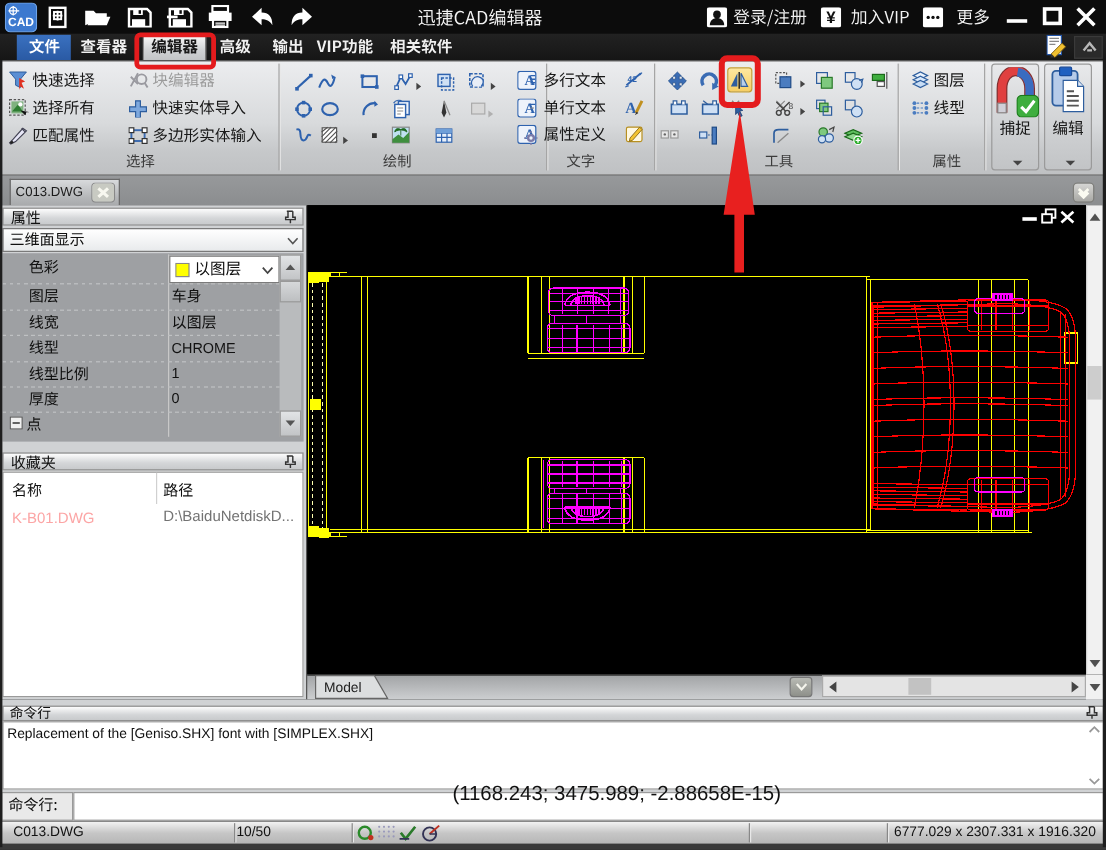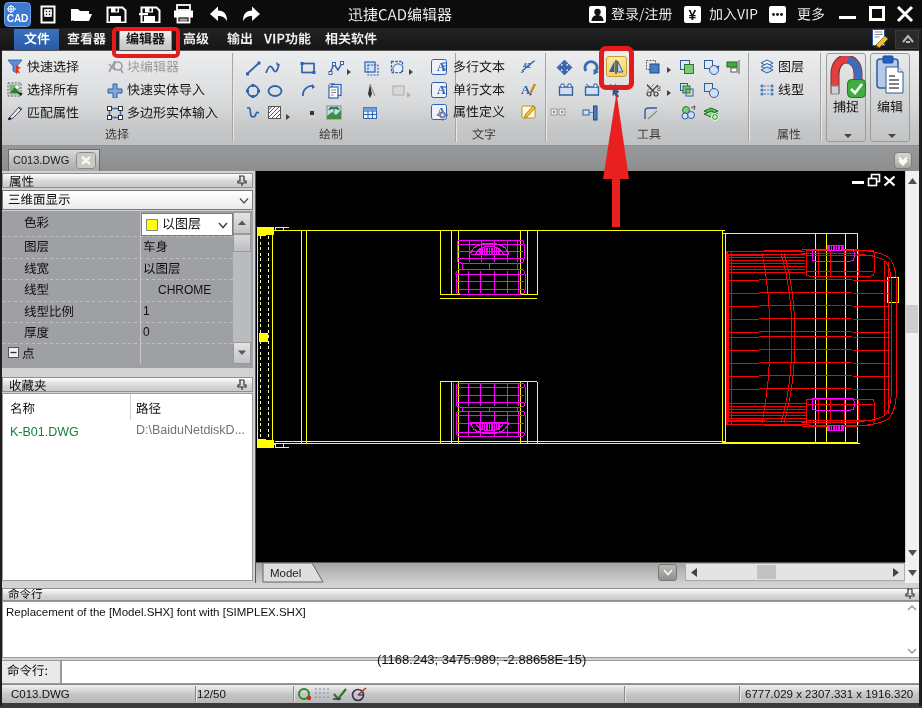--- a/index.html
+++ b/index.html
@@ -531,21 +531,21 @@
   </svg>
 <svg class="ab" style="left:218px;top:222px" width="11" height="8">
     <path d="M1 1 L5 5.5 L9 1" fill="none" stroke="#444" stroke-width="1.5"></path>
   </svg>
 <svg style="position:absolute;left:143px;top:240px;overflow:visible" width="27" height="15">
     <path d="M2.1 7.0C2.2 6.9 2.7 6.8 3.5 6.8H6.3V8.7H0.8V9.6H6.3V12.0H7.3V9.6H11.8V8.7H7.3V6.8H10.7V5.9H7.3V4.0H6.3V5.9H3.1C3.7 5.1 4.2 4.2 4.7 3.2H11.6V2.3H5.2C5.4 1.8 5.6 1.3 5.9 0.7L4.8 0.4C4.6 1.1 4.3 1.7 4.0 2.3H1.0V3.2H3.6C3.2 4.1 2.8 4.8 2.6 5.0C2.3 5.6 2.0 5.9 1.8 6.0C1.9 6.3 2.1 6.8 2.1 7.0Z M21.3 4.4V5.5H16.1V4.4ZM21.3 3.6H16.1V2.5H21.3ZM21.3 6.2V7.3L21.1 7.4H16.1V6.2ZM13.5 7.4V8.3H20.0C18.0 9.7 15.6 10.7 13.0 11.3C13.2 11.5 13.5 11.9 13.6 12.1C16.4 11.3 19.1 10.1 21.3 8.4V10.7C21.3 10.9 21.2 11.0 20.9 11.0C20.6 11.0 19.7 11.0 18.7 11.0C18.9 11.2 19.0 11.7 19.1 11.9C20.3 11.9 21.1 11.9 21.6 11.8C22.0 11.6 22.2 11.3 22.2 10.7V7.6C23.0 6.9 23.6 6.1 24.2 5.3L23.4 4.9C23.1 5.4 22.6 5.9 22.2 6.4V1.7H18.7C18.9 1.4 19.1 1.0 19.3 0.6L18.2 0.5C18.1 0.8 17.9 1.3 17.7 1.7H15.1V7.4Z" fill="#111"></path>
   </svg>
 <svg style="position:absolute;left:143px;top:261.5px;overflow:visible" width="39" height="15">
     <path d="M4.7 2.1C5.4 3.0 6.2 4.3 6.6 5.1L7.4 4.6C7.0 3.8 6.2 2.6 5.5 1.7ZM9.5 1.0C9.2 6.5 8.3 9.7 4.3 11.3C4.5 11.4 4.9 11.9 5.0 12.1C6.7 11.3 7.9 10.3 8.7 9.0C9.7 10.0 10.8 11.2 11.2 12.0L12.1 11.3C11.5 10.5 10.2 9.2 9.2 8.1C10.0 6.3 10.3 4.0 10.5 1.0ZM1.8 10.8C2.1 10.5 2.5 10.2 6.2 8.4C6.1 8.2 6.0 7.8 5.9 7.6L3.0 8.9V1.5H2.0V8.8C2.0 9.4 1.5 9.8 1.2 10.0C1.4 10.2 1.7 10.5 1.8 10.8Z M17.2 7.5C18.2 7.7 19.5 8.2 20.2 8.5L20.6 7.9C19.9 7.5 18.6 7.1 17.6 6.9ZM15.9 9.1C17.7 9.3 19.8 9.8 21.0 10.2L21.4 9.5C20.2 9.1 18.1 8.7 16.4 8.5ZM13.6 1.0V12.0H14.4V11.5H23.0V12.0H24.0V1.0ZM14.4 10.6V1.9H23.0V10.6ZM17.7 2.2C17.1 3.2 16.0 4.1 14.9 4.8C15.1 4.9 15.4 5.2 15.6 5.3C15.9 5.1 16.3 4.8 16.7 4.5C17.1 4.9 17.6 5.2 18.1 5.6C17.0 6.1 15.8 6.5 14.7 6.7C14.8 6.8 15.0 7.2 15.1 7.4C16.4 7.2 17.7 6.7 18.9 6.0C19.9 6.6 21.1 7.0 22.3 7.3C22.4 7.1 22.6 6.8 22.8 6.6C21.7 6.4 20.6 6.0 19.6 5.6C20.6 5.0 21.3 4.3 21.9 3.4L21.3 3.1L21.2 3.1H17.9C18.1 2.9 18.3 2.7 18.5 2.4ZM17.2 4.0 17.3 3.9H20.6C20.1 4.4 19.5 4.8 18.8 5.2C18.2 4.8 17.6 4.4 17.2 4.0Z M28.8 5.3V6.1H35.9V5.3ZM27.6 1.9H35.1V3.4H27.6ZM26.7 1.1V4.8C26.7 6.8 26.6 9.5 25.4 11.5C25.6 11.6 26.0 11.8 26.2 12.0C27.4 9.9 27.6 6.9 27.6 4.8V4.2H36.1V1.1ZM28.6 11.8C29.0 11.7 29.6 11.6 35.0 11.2C35.2 11.6 35.4 11.9 35.5 12.1L36.4 11.7C36.0 10.9 35.1 9.6 34.4 8.6L33.6 9.0C33.9 9.4 34.2 10.0 34.6 10.5L29.8 10.8C30.4 10.1 31.1 9.2 31.7 8.3H36.8V7.4H28.0V8.3H30.5C29.9 9.2 29.2 10.1 29.0 10.3C28.7 10.7 28.5 10.9 28.3 10.9C28.4 11.2 28.5 11.6 28.6 11.8Z" fill="#111"></path>
   </svg>
-<div class="lat" style="left:158px;top:283px;font-size:12px;color:#111">CHROME</div>
+<div class="lat" style="left:143px;top:283px;font-size:12px;color:#111">CHROME</div>
 <div class="lat" style="left:143px;top:304px;font-size:12px;color:#111">1</div>
 <div class="lat" style="left:143px;top:325px;font-size:12px;color:#111">0</div>
 <div class="ab" style="left:233px;top:212px;width:18px;height:152px;background:#b9bbbd"></div>
 <div class="ab" style="left:233px;top:212px;width:18px;height:22px;background:linear-gradient(#e2e4e6,#c2c4c6);border:1px solid #999"></div>
 <svg class="ab" style="left:237px;top:219px" width="10" height="8">
     <path d="M1 6 L5 1.5 L9 6Z" fill="#555"></path>
   </svg>
 <div class="ab" style="left:233px;top:234px;width:18px;height:18px;background:linear-gradient(#d6d8da,#bdbfc1);border:1px solid #999"></div>
 <div class="ab" style="left:233px;top:342px;width:18px;height:22px;background:linear-gradient(#e2e4e6,#c2c4c6);border:1px solid #999"></div>
 <svg class="ab" style="left:237px;top:349px" width="10" height="8">
@@ -559,21 +559,21 @@
     <path d="M2 1 h5 M3 1 v5 h-2 l0 2 h8 l0-2 h-2 v-5 M5 8 v3" stroke="#333" stroke-width="1.2" fill="none"></path>
   </svg>
 <div class="ab" style="left:2px;top:393px;width:251px;height:188px;background:#fff;border:1px solid #9a9a9a"></div>
 <div class="ab" style="left:130px;top:394px;width:1px;height:26px;background:#d0d0d0"></div>
 <svg style="position:absolute;left:10px;top:401.5px;overflow:visible" width="27" height="15">
     <path d="M3.3 4.4C3.9 4.8 4.7 5.4 5.2 5.9C3.8 6.7 2.1 7.3 0.6 7.6C0.8 7.8 1.0 8.2 1.1 8.4C1.8 8.3 2.5 8.1 3.2 7.8V12.0H4.1V11.3H9.7V12.0H10.6V6.8H5.6C7.7 5.6 9.5 4.1 10.6 2.1L9.9 1.7L9.8 1.8H5.3C5.6 1.4 5.9 1.0 6.2 0.7L5.1 0.5C4.3 1.7 2.9 3.0 0.9 4.0C1.1 4.2 1.4 4.5 1.5 4.7C2.7 4.1 3.7 3.4 4.5 2.6H9.2C8.4 3.7 7.3 4.6 6.1 5.4C5.5 4.9 4.7 4.3 4.0 3.8ZM9.7 10.5H4.1V7.6H9.7Z M18.9 5.4C18.6 6.9 18.1 8.5 17.4 9.5C17.6 9.6 18.0 9.8 18.2 10.0C18.9 8.9 19.4 7.2 19.8 5.5ZM22.3 5.5C22.8 6.9 23.4 8.7 23.5 9.9L24.4 9.6C24.2 8.4 23.7 6.6 23.1 5.2ZM19.1 0.5C18.9 2.1 18.3 3.7 17.6 4.8V4.1H16.0V1.9C16.6 1.7 17.1 1.5 17.6 1.3L17.1 0.6C16.1 1.0 14.6 1.4 13.3 1.6C13.4 1.8 13.5 2.1 13.6 2.3C14.1 2.2 14.6 2.2 15.1 2.1V4.1H13.2V5.0H15.0C14.5 6.4 13.7 8.0 12.9 8.9C13.1 9.1 13.3 9.5 13.4 9.7C14.0 8.9 14.6 7.7 15.1 6.5V12.0H16.0V6.4C16.4 6.9 16.9 7.6 17.1 8.0L17.6 7.2C17.4 6.9 16.4 5.8 16.0 5.4V5.0H17.5L17.4 5.0C17.6 5.1 18.1 5.4 18.2 5.5C18.7 4.9 19.1 4.0 19.4 3.0H20.7V10.8C20.7 11.0 20.6 11.1 20.4 11.1C20.3 11.1 19.7 11.1 19.1 11.1C19.3 11.3 19.4 11.7 19.5 11.9C20.3 11.9 20.8 11.9 21.1 11.8C21.5 11.6 21.6 11.4 21.6 10.8V3.0H23.3C23.1 3.5 22.9 4.0 22.6 4.4L23.5 4.6C23.8 3.9 24.2 3.1 24.5 2.3L23.9 2.1L23.7 2.2H19.7C19.8 1.7 19.9 1.2 20.1 0.7Z" fill="#111"></path>
   </svg>
 <svg style="position:absolute;left:136px;top:401.5px;overflow:visible" width="27" height="15">
     <path d="M2.0 1.8H4.3V4.0H2.0ZM0.5 10.5 0.6 11.4C2.0 11.1 3.8 10.6 5.5 10.2L5.4 9.4L3.7 9.8V7.5H5.1C5.2 7.7 5.4 7.9 5.5 8.1C5.8 8.0 6.0 7.9 6.3 7.8V12.0H7.1V11.5H10.3V11.9H11.2V7.8L11.6 8.0C11.7 7.7 12.0 7.4 12.2 7.2C11.0 6.8 10.1 6.1 9.3 5.3C10.1 4.4 10.7 3.3 11.1 2.0L10.6 1.7L10.4 1.8H8.0C8.1 1.4 8.2 1.1 8.3 0.7L7.5 0.5C7.0 2.0 6.2 3.4 5.2 4.3V1.0H1.1V4.9H2.9V9.9L1.9 10.2V6.0H1.1V10.3ZM7.1 10.7V8.3H10.3V10.7ZM10.0 2.6C9.6 3.4 9.2 4.1 8.7 4.7C8.2 4.1 7.8 3.4 7.5 2.8L7.6 2.6ZM6.8 7.5C7.5 7.0 8.1 6.6 8.7 6.0C9.2 6.5 9.9 7.0 10.6 7.5ZM8.1 5.3C7.3 6.2 6.3 6.8 5.3 7.3V6.7H3.7V4.9H5.2V4.5C5.4 4.6 5.7 4.9 5.8 5.0C6.2 4.6 6.6 4.1 7.0 3.6C7.3 4.2 7.7 4.8 8.1 5.3Z M15.7 0.5C15.2 1.4 14.1 2.4 13.1 3.1C13.3 3.3 13.5 3.6 13.6 3.9C14.7 3.1 15.9 2.0 16.6 0.9ZM17.3 1.2V2.0H22.1C20.8 3.7 18.5 5.0 16.4 5.7C16.6 5.9 16.8 6.3 17.0 6.5C18.2 6.1 19.4 5.4 20.6 4.6C21.8 5.2 23.2 5.9 23.9 6.4L24.5 5.6C23.8 5.2 22.5 4.6 21.3 4.1C22.3 3.3 23.1 2.5 23.6 1.5L22.9 1.1L22.7 1.2ZM17.3 6.8V7.7H20.1V10.8H16.5V11.7H24.5V10.8H21.0V7.7H23.7V6.8ZM15.9 3.3C15.2 4.6 14.1 5.9 12.9 6.7C13.1 6.9 13.4 7.4 13.4 7.6C13.9 7.2 14.3 6.8 14.8 6.3V12.0H15.7V5.2C16.1 4.7 16.5 4.1 16.8 3.6Z" fill="#111"></path>
   </svg>
-<div class="lat" style="left:10px;top:425px;font-size:12.5px;color:#15803d">K-B01.DWG</div>
+<div class="lat" style="left:10px;top:425px;font-size:12.5px;color:#fca5a5">K-B01.DWG</div>
 <div class="lat" style="left:136px;top:423px;font-size:12.5px;color:#737373">D:\BaiduNetdiskD...</div>
 <div class="ab" style="left:256px;top:171px;width:649px;height:391px;background:#000"></div>
 <div class="ab" style="left:852px;top:180.5px;width:12px;height:3.5px;background:#fff"></div>
 <svg class="ab" style="left:867px;top:173px" width="14" height="14">
 <rect x="4.5" y="1.5" width="8" height="7" fill="none" stroke="#fff" stroke-width="1.6"></rect>
 <rect x="1.5" y="5.5" width="8" height="7" fill="#000" stroke="#fff" stroke-width="1.6"></rect>
 </svg>
 <svg class="ab" style="left:883px;top:174.5px" width="13" height="12">
     <path d="M1.5 1.5 L11.5 10.5 M11.5 1.5 L1.5 10.5" stroke="#fff" stroke-width="2.2"></path>
   </svg>
@@ -782,40 +782,40 @@
   </svg>
 <div class="ab" style="left:0;top:583px;width:922px;height:101px;background:#d0d2d4"></div>
 <div class="ab" style="left:2px;top:588px;width:918px;height:13px;background:linear-gradient(#fdfdfd,#d4d6d8 60%,#c8cacc);border:1px solid #8f8f8f"></div>
 <svg style="position:absolute;left:8px;top:588px;overflow:visible" width="36" height="13">
     <path d="M5.8 0.3C4.7 1.9 2.5 3.3 0.4 3.9C0.6 4.1 0.8 4.5 0.9 4.7C1.7 4.5 2.6 4.0 3.4 3.6V4.3H8.0V3.5C8.8 4.0 9.6 4.4 10.5 4.7C10.6 4.4 10.9 4.0 11.1 3.8C9.3 3.4 7.3 2.3 6.3 1.1L6.5 0.8ZM3.5 3.5C4.3 3.0 5.1 2.3 5.8 1.7C6.4 2.3 7.1 3.0 8.0 3.5ZM1.5 5.2V10.2H2.3V9.2H5.0V5.2ZM2.3 6.0H4.2V8.4H2.3ZM6.2 5.2V11.1H7.0V6.0H9.2V8.5C9.2 8.6 9.2 8.7 9.0 8.7C8.9 8.7 8.3 8.7 7.7 8.7C7.8 8.9 7.9 9.2 7.9 9.5C8.8 9.5 9.3 9.5 9.7 9.3C10.0 9.2 10.1 8.9 10.1 8.5V5.2Z M16.1 3.7C16.7 4.2 17.5 5.0 17.8 5.5L18.5 4.9C18.1 4.4 17.4 3.7 16.7 3.2ZM13.4 5.8V6.6H19.7C19.0 7.3 18.2 8.1 17.4 8.9C16.8 8.5 16.2 8.1 15.6 7.8L15.0 8.4C16.3 9.2 18.0 10.3 18.7 11.1L19.4 10.4C19.1 10.1 18.6 9.7 18.1 9.4C19.2 8.3 20.5 7.0 21.3 6.1L20.7 5.7L20.6 5.8ZM17.4 0.4C16.2 2.0 14.0 3.6 11.9 4.5C12.1 4.7 12.4 5.0 12.5 5.2C14.2 4.4 16.0 3.2 17.3 1.8C18.6 3.2 20.5 4.5 22.1 5.2C22.2 4.9 22.5 4.6 22.7 4.4C21.1 3.8 19.0 2.5 17.8 1.2L18.1 0.8Z M28.0 1.1V2.0H33.7V1.1ZM26.1 0.4C25.5 1.3 24.4 2.3 23.4 3.0C23.6 3.1 23.8 3.5 23.9 3.7C24.9 2.9 26.1 1.8 26.9 0.8ZM27.5 4.3V5.2H31.4V9.9C31.4 10.1 31.3 10.2 31.1 10.2C30.9 10.2 30.1 10.2 29.3 10.2C29.4 10.4 29.5 10.8 29.6 11.0C30.7 11.0 31.3 11.0 31.7 10.9C32.1 10.7 32.2 10.5 32.2 9.9V5.2H34.0V4.3ZM26.5 2.9C25.7 4.2 24.5 5.6 23.3 6.4C23.5 6.6 23.8 7.0 23.9 7.1C24.3 6.8 24.8 6.4 25.2 5.9V11.1H26.1V5.0C26.5 4.4 27.0 3.8 27.3 3.2Z" fill="#111"></path>
   </svg>
 <svg class="ab" style="left:905px;top:588px" width="10" height="12">
     <path d="M2 1 h5 M3 1 v5 h-2 l0 2 h8 l0-2 h-2 v-5 M5 8 v3" stroke="#333" stroke-width="1.2" fill="none"></path>
   </svg>
 <div class="ab" style="left:2px;top:601px;width:918px;height:57px;background:#fff;border:1px solid #9a9a9a"></div>
-<div class="lat" style="left:6px;top:606px;font-size:11.5px;color:#111">Replacement of the [Model.SHX] font with [SIMPLEX.SHX]</div>
+<div class="lat" style="left:6px;top:606px;font-size:11.5px;color:#111">Replacement of the [Geniso.SHX] font with [SIMPLEX.SHX]</div>
 <svg class="ab" style="left:906px;top:604px" width="12" height="9">
     <path d="M2 6 L6 2 L10 6" fill="none" stroke="#999" stroke-width="1.5"></path>
   </svg>
 <svg class="ab" style="left:906px;top:647px" width="12" height="9">
     <path d="M2 2 L6 6 L10 2" fill="none" stroke="#999" stroke-width="1.5"></path>
   </svg>
 <div class="ab" style="left:1px;top:660px;width:60px;height:24px;background:#e9e9e9;border:1px solid #9a9a9a"></div>
 <svg style="position:absolute;left:7px;top:664px;overflow:visible" width="42" height="15">
     <path d="M6.3 0.3C5.1 2.0 2.7 3.6 0.4 4.2C0.6 4.5 0.9 4.9 1.0 5.1C1.9 4.8 2.8 4.4 3.7 3.9V4.6H8.7V3.8C9.6 4.3 10.5 4.8 11.4 5.1C11.6 4.8 11.9 4.4 12.1 4.2C10.1 3.7 8.0 2.5 6.8 1.2L7.1 0.9ZM3.8 3.8C4.7 3.2 5.6 2.5 6.3 1.8C6.9 2.5 7.8 3.2 8.7 3.8ZM1.6 5.7V11.0H2.5V10.0H5.4V5.7ZM2.5 6.5H4.5V9.1H2.5ZM6.7 5.7V12.0H7.7V6.5H10.1V9.2C10.1 9.4 10.0 9.4 9.8 9.4C9.7 9.4 9.1 9.4 8.3 9.4C8.5 9.7 8.6 10.0 8.6 10.3C9.6 10.3 10.2 10.3 10.5 10.1C10.9 10.0 11.0 9.7 11.0 9.2V5.7Z M17.5 4.0C18.2 4.6 19.0 5.4 19.4 5.9L20.1 5.4C19.7 4.8 18.9 4.0 18.2 3.5ZM14.6 6.3V7.2H21.4C20.7 7.9 19.8 8.8 18.9 9.7C18.3 9.2 17.6 8.8 17.0 8.4L16.3 9.1C17.7 10.0 19.5 11.2 20.4 12.1L21.1 11.3C20.7 11.0 20.2 10.6 19.7 10.2C20.9 9.0 22.3 7.6 23.2 6.6L22.5 6.2L22.3 6.3ZM18.9 0.4C17.6 2.2 15.2 3.9 12.9 4.9C13.2 5.1 13.5 5.4 13.6 5.6C15.5 4.8 17.4 3.5 18.8 2.0C20.2 3.4 22.3 4.8 24.0 5.6C24.1 5.4 24.5 5.0 24.7 4.8C22.9 4.1 20.7 2.7 19.4 1.3L19.7 0.9Z M30.4 1.2V2.2H36.6V1.2ZM28.3 0.5C27.7 1.4 26.5 2.5 25.4 3.2C25.6 3.4 25.9 3.8 26.0 4.0C27.1 3.2 28.4 1.9 29.2 0.9ZM29.9 4.7V5.6H34.1V10.8C34.1 11.0 34.0 11.1 33.8 11.1C33.5 11.1 32.7 11.1 31.8 11.0C31.9 11.3 32.1 11.7 32.1 12.0C33.4 12.0 34.1 12.0 34.5 11.8C34.9 11.7 35.0 11.4 35.0 10.8V5.6H36.9V4.7ZM28.8 3.2C28.0 4.6 26.6 6.0 25.3 7.0C25.5 7.2 25.8 7.6 26.0 7.8C26.4 7.4 26.9 6.9 27.4 6.5V12.0H28.3V5.4C28.9 4.8 29.3 4.1 29.7 3.5Z M39.2 6.1C39.7 6.1 40.1 5.8 40.1 5.2C40.1 4.7 39.7 4.4 39.2 4.4C38.8 4.4 38.4 4.7 38.4 5.2C38.4 5.8 38.8 6.1 39.2 6.1ZM39.2 11.2C39.7 11.2 40.1 10.8 40.1 10.3C40.1 9.8 39.7 9.4 39.2 9.4C38.8 9.4 38.4 9.8 38.4 10.3C38.4 10.8 38.8 11.2 39.2 11.2Z" fill="#111"></path>
   </svg>
 <div class="ab" style="left:61px;top:660px;width:859px;height:24px;background:#fff;border:1px solid #9a9a9a"></div>
 <div class="ab" style="left:0;top:684px;width:922px;height:24px;background:linear-gradient(#f2f2f2,#c6c6c6 40%,#aeaeae);border-top:1px solid #888"></div>
 <div class="ab" style="left:0;top:703px;width:922px;height:5px;background:#3a3a3a"></div>
 <div class="ab" style="left:195px;top:686px;width:1px;height:16px;background:#888;box-shadow:1px 0 0 #e8e8e8"></div>
 <div class="ab" style="left:293px;top:686px;width:1px;height:16px;background:#888;box-shadow:1px 0 0 #e8e8e8"></div>
 <div class="ab" style="left:624px;top:686px;width:1px;height:16px;background:#888;box-shadow:1px 0 0 #e8e8e8"></div>
 <div class="ab" style="left:739px;top:686px;width:1px;height:16px;background:#888;box-shadow:1px 0 0 #e8e8e8"></div>
 <div class="lat" style="left:11px;top:688px;font-size:11.5px;color:#111">C013.DWG</div>
-<div class="lat" style="left:197px;top:688px;font-size:11.5px;color:#111">12/50</div>
+<div class="lat" style="left:197px;top:688px;font-size:11.5px;color:#111">10/50</div>
 <svg class="ab" style="left:297px;top:686px" width="16" height="16">
 <circle cx="7" cy="8" r="5" fill="none" stroke="#2a8a2a" stroke-width="2"></circle>
     <circle cx="12" cy="12" r="2.2" fill="#c03020"></circle>
 </svg>
 <svg class="ab" style="left:314px;top:686px" width="16" height="16">
 <g fill="#99b">
       <circle cx="2" cy="3" r="0.9"></circle>
       <circle cx="6" cy="3" r="0.9"></circle>
       <circle cx="10" cy="3" r="0.9"></circle>
       <circle cx="14" cy="3" r="0.9"></circle>
@@ -831,20 +831,20 @@
 </svg>
 <svg class="ab" style="left:332px;top:686px" width="16" height="16">
 <path d="M2 8 L6 13 L14 3" fill="none" stroke="#2a7a2a" stroke-width="2.2"></path>
     <path d="M1 13 h8" stroke="#335" stroke-width="1.4"></path>
 </svg>
 <svg class="ab" style="left:350px;top:686px" width="18" height="16">
 <circle cx="8" cy="9" r="5.5" fill="none" stroke="#335" stroke-width="1.6"></circle>
     <path d="M8 9 L16 2" stroke="#c03020" stroke-width="1.6"></path>
     <path d="M8 9 L14 9" stroke="#335" stroke-width="1.2"></path>
 </svg>
-<div class="lat" style="left:377px;top:652px;font-size:13px;color:#111">(1168.243; 3475.989; -2.88658E-15)</div>
+<div class="lat" style="left:377px;top:652px;font-size:17px;color:#111">(1168.243; 3475.989; -2.88658E-15)</div>
 <div class="lat" style="left:745px;top:688px;font-size:11.5px;color:#111">6777.029 x 2307.331 x 1916.320</div>
 <div class="ab" style="left:0;top:50px;width:2px;height:656px;background:#1e1e1e"></div>
 <div class="ab" style="left:919px;top:50px;width:3px;height:656px;background:#1e1e1e"></div>
 <div class="ab" style="left:112px;top:27px;width:68px;height:31px;border:4px solid #e41b1d;border-radius:5px"></div>
 <div class="ab" style="left:599px;top:46px;width:35px;height:44px;border:5px solid #e41b1d;border-radius:7px"></div>
 <svg class="ab" style="left:596px;top:92px" width="40" height="140">
 <path d="M20.5 1 L33 87 L24 87 L24 135 L16 135 L16 87 L7 87 Z" fill="#e8201f"></path>
 </svg>
 </body></html>

